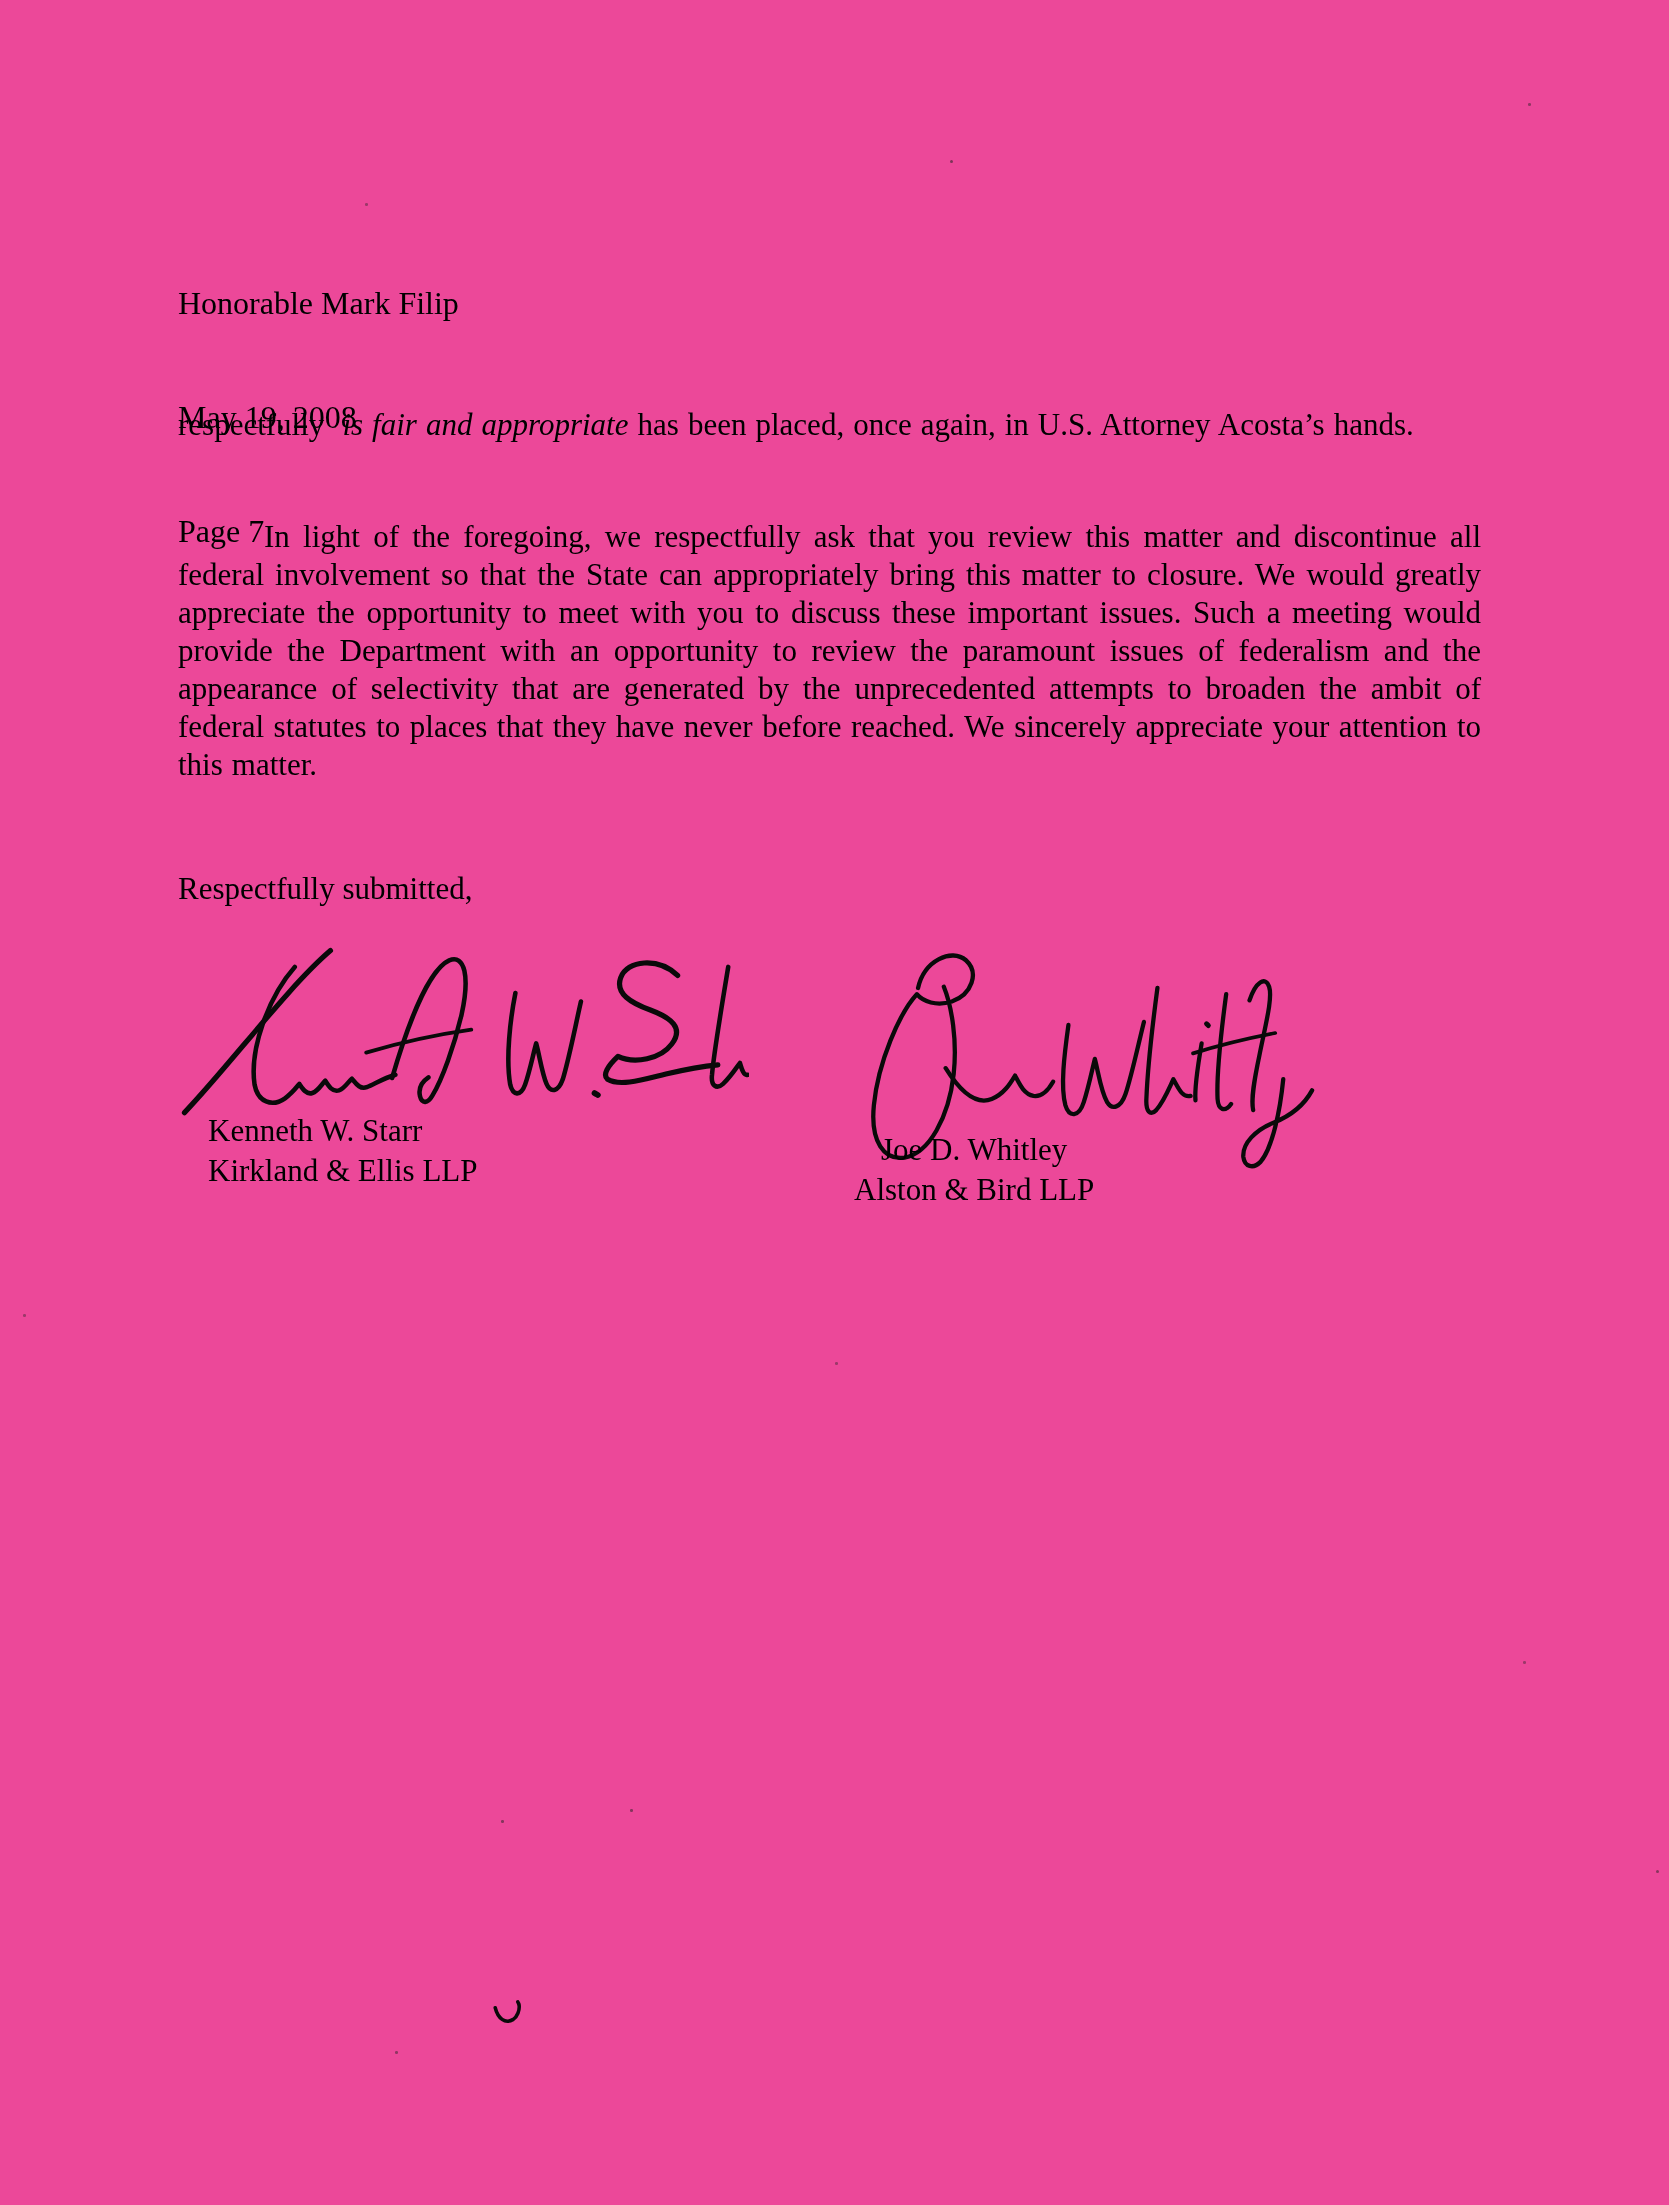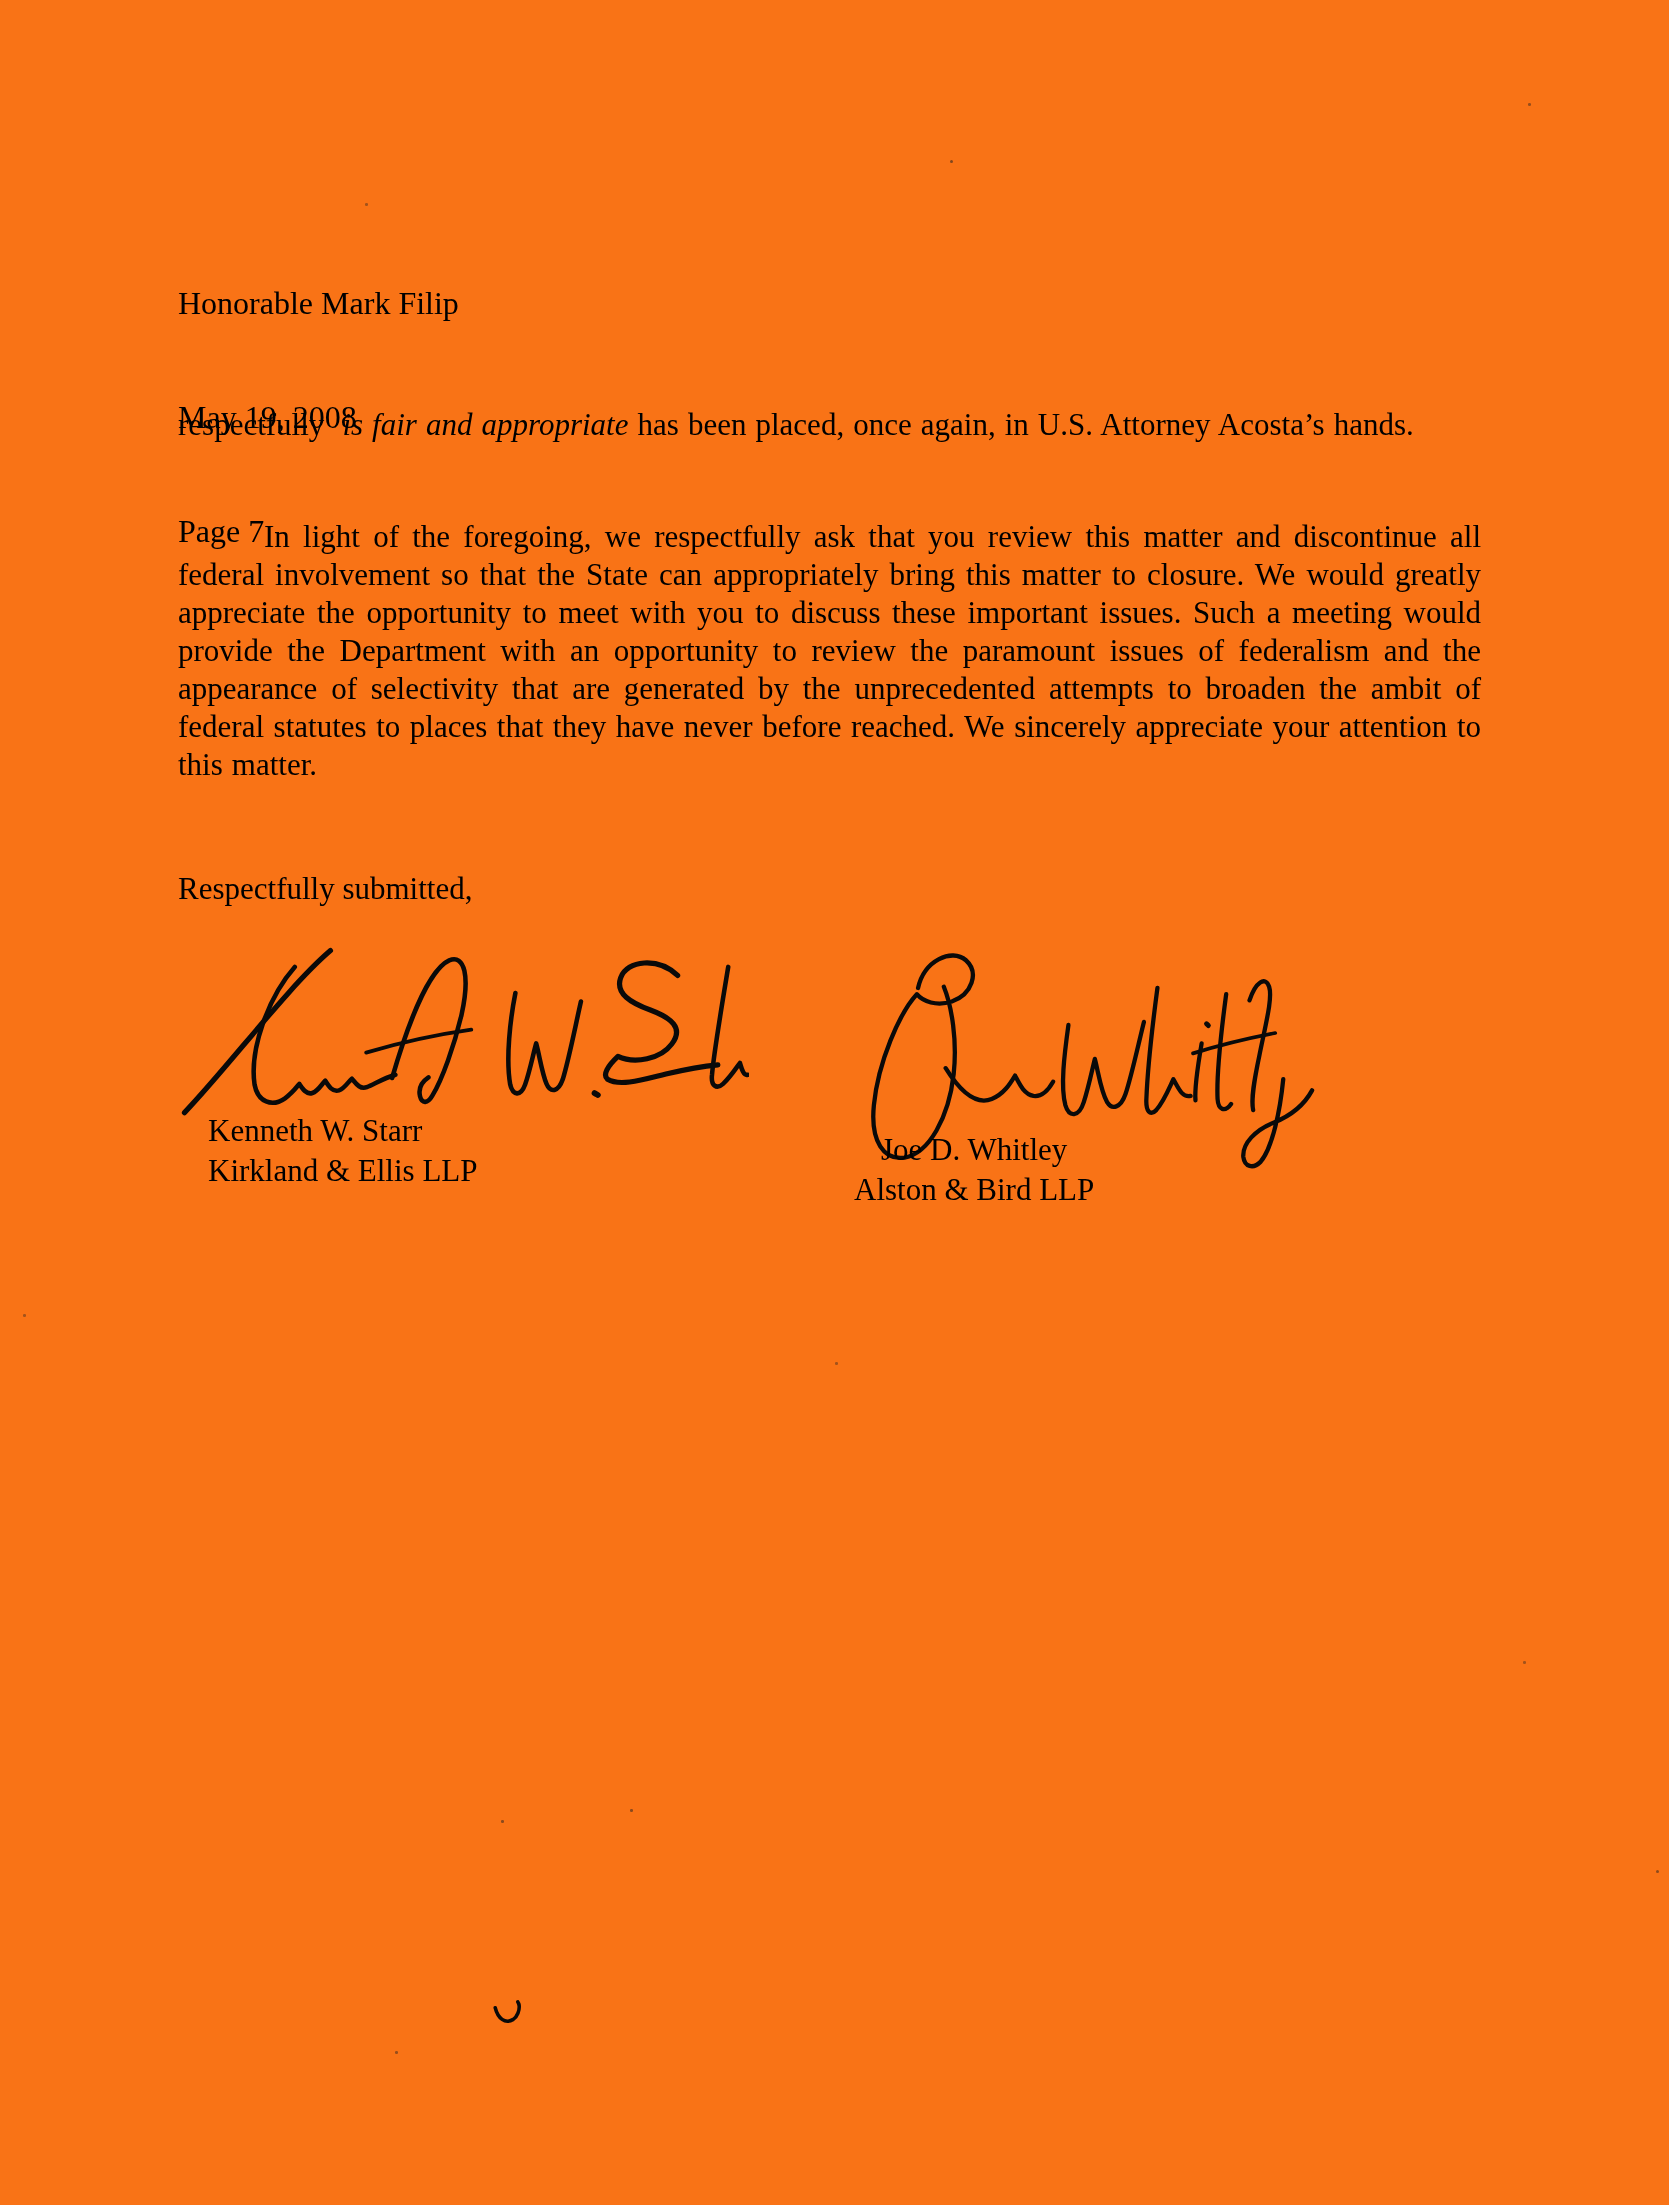--- a/index.html
+++ b/index.html
@@ -4,21 +4,21 @@
 <style>
   html, body {
     margin: 0;
     padding: 0;
     background: #e8e8e8;
   }
   .page {
     position: relative;
     width: 1669px;
     height: 2205px;
-    background: #f97316;
+    background: #ec4899;
     overflow: hidden;
     font-family: "Liberation Serif", serif;
     color: #000000;
   }
   .header-block {
     position: absolute;
     left: 178px;
     top: 208px;
     font-size: 32px;
     line-height: 38px;

